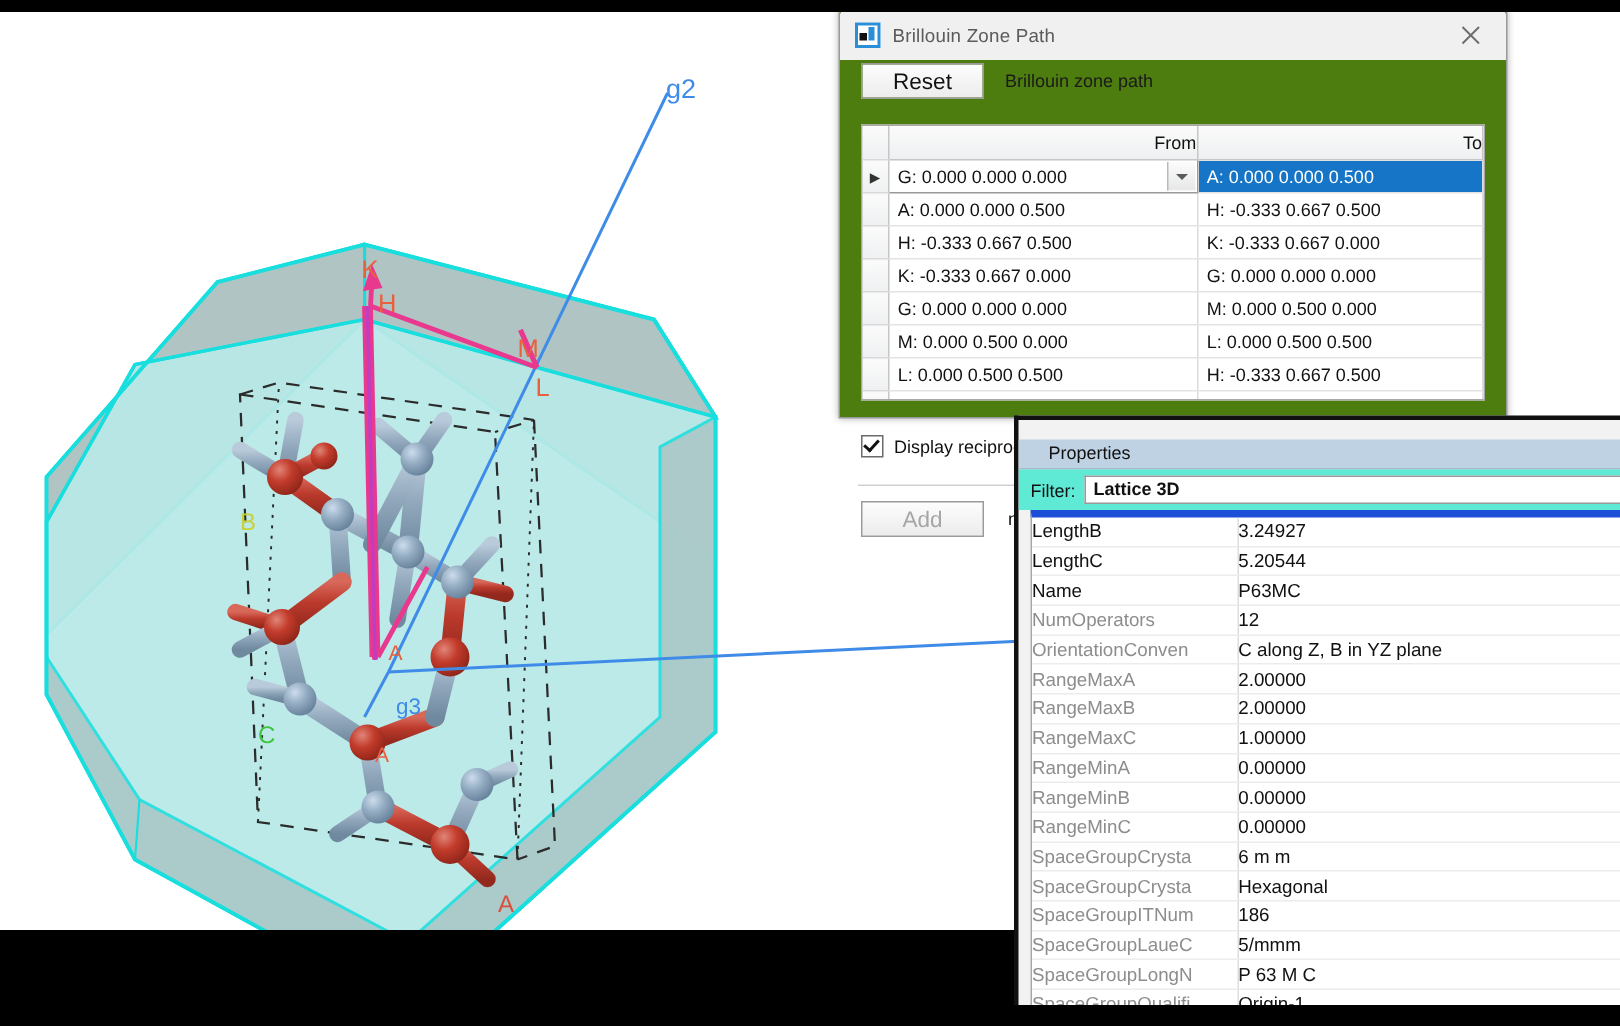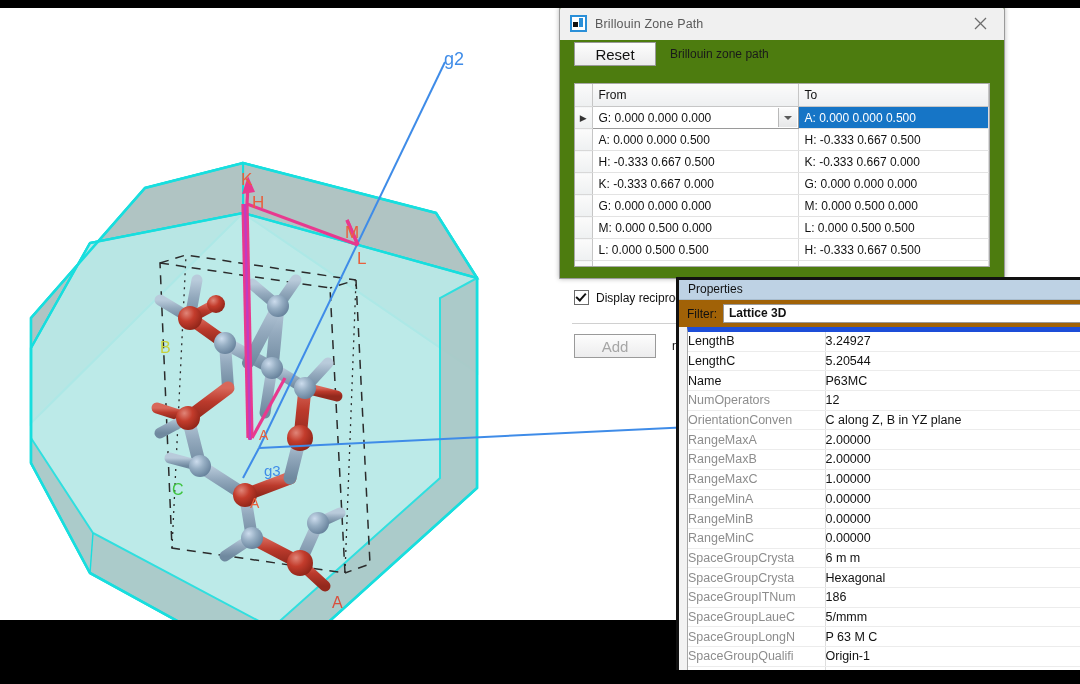--- a/index.html
+++ b/index.html
@@ -121,21 +121,21 @@
     border-collapse: collapse;
     width: 100%;
     table-layout: fixed;
     font-size: 12px;
   }
   table.grid th {
     background: linear-gradient(#fbfbfb, #eef0f1);
     border-right: 1px solid #c6c6c6;
     border-bottom: 1px solid #c6c6c6;
     font-weight: normal;
-    text-align: left;
+    text-align: right;
     padding: 2px 0 2px 6px;
     height: 18px;
     color: #111;
   }
   table.grid th.rowhdr, table.grid td.rowhdr {
     width: 17px;
     background: linear-gradient(#fbfbfb, #eef0f1);
     padding: 0;
     text-align: center;
     border-right: 1px solid #c6c6c6;
@@ -231,29 +231,30 @@
     border-bottom: none;
     box-sizing: border-box;
     font-size: 12px;
     overflow: hidden;
   }
   #props-title {
     height: 20px;
     background: #bed2e4;
     color: #111;
     font-size: 12px;
-    padding: 2px 0 0 9px;
+    padding: 2px 0 0 20px;
     box-sizing: border-box;
     border-bottom: 1px solid #a8bccd;
+    margin-top: 13px;
   }
   #props-filter {
     display: flex;
     align-items: center;
     padding: 4px 0 4px 8px;
-    background: #a16207;
+    background: #5eead4;
   }
   #props-filter .flabel { font-size: 12px; color: #111; margin-right: 6px; }
   #props-filter .finput {
     flex: 1;
     height: 19px;
     background: #ffffff;
     border: 1px solid #9a9a9a;
     border-right: none;
     font-size: 12px;
     color: #111;

